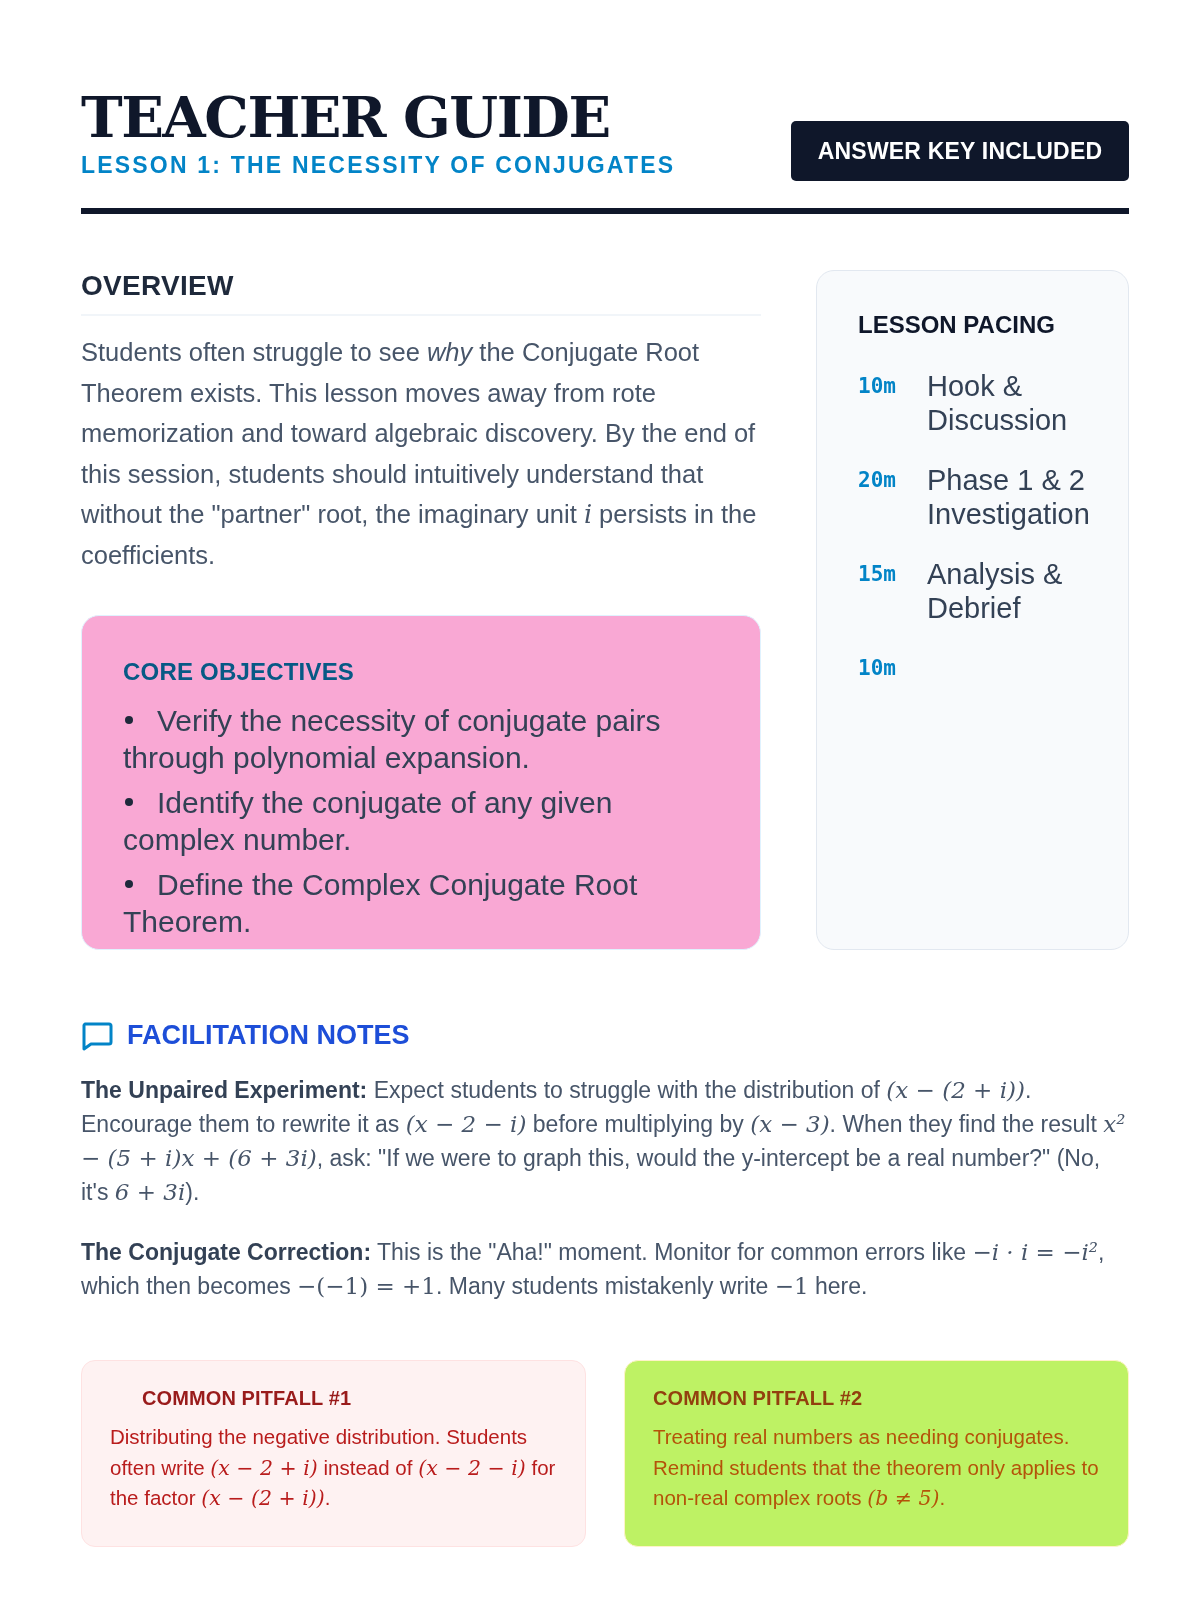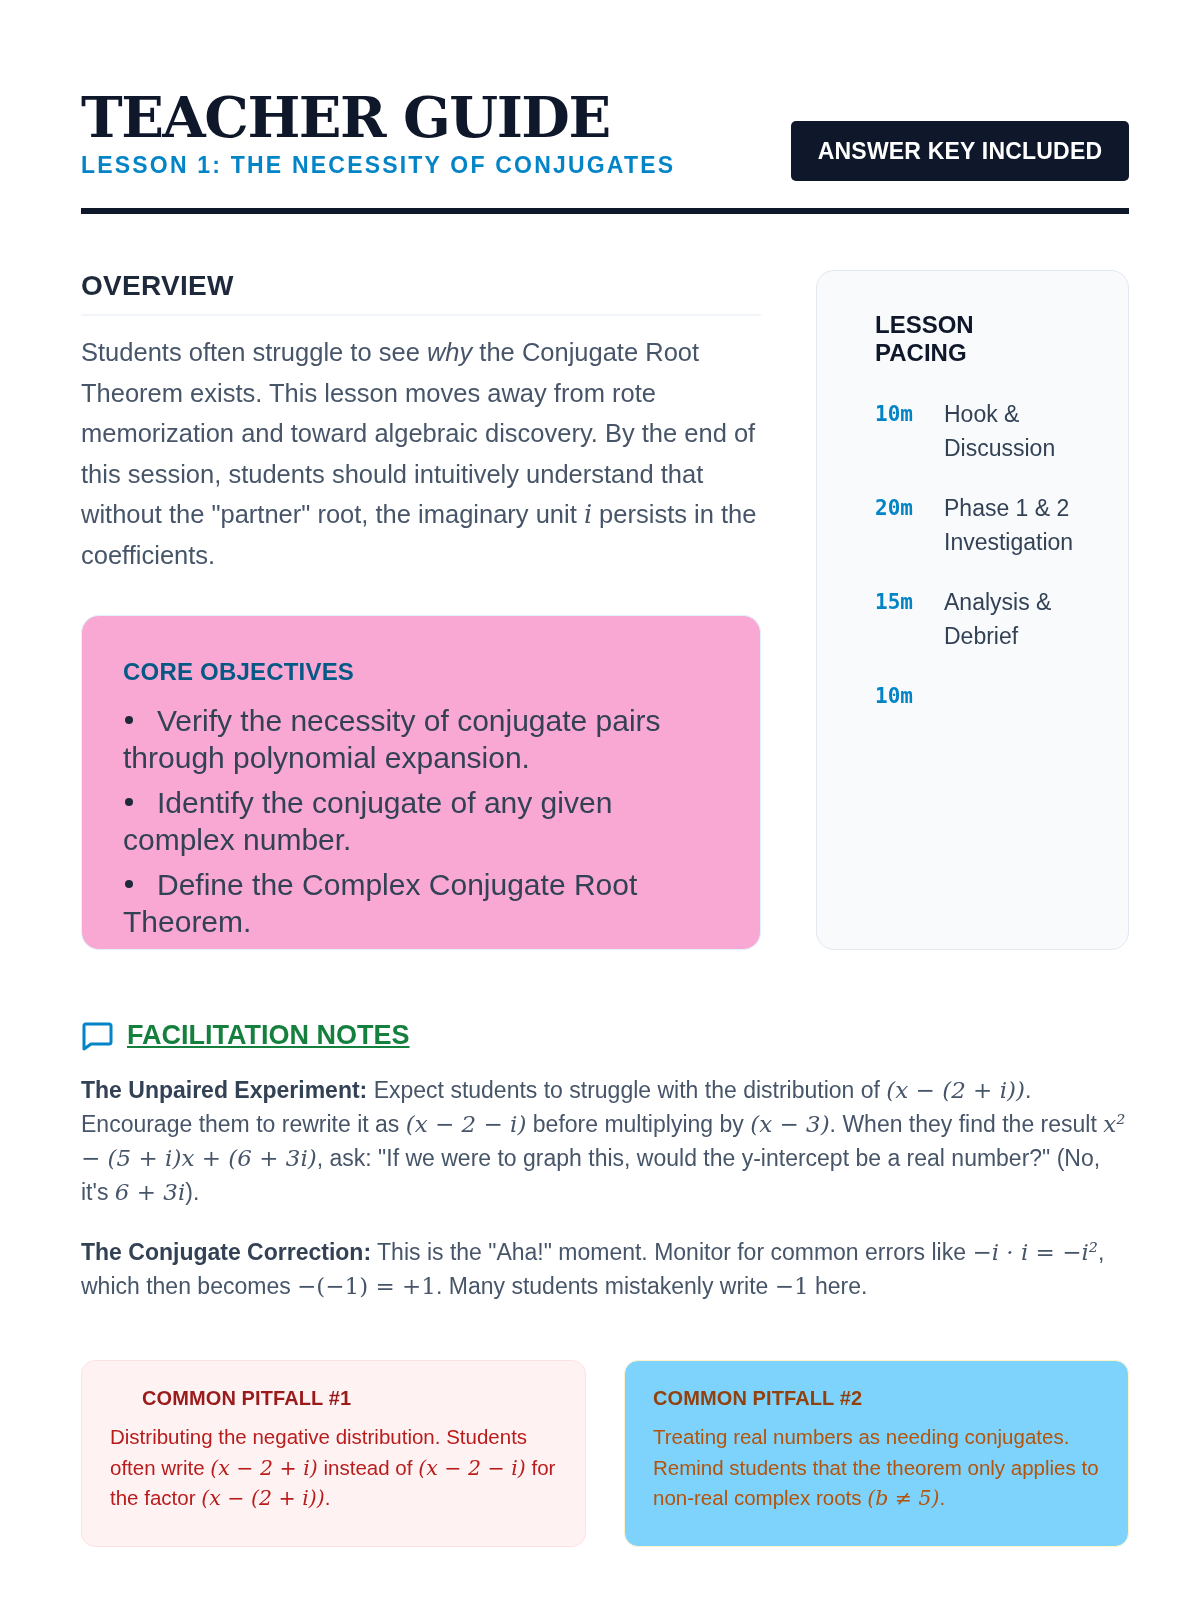--- a/index.html
+++ b/index.html
@@ -65,54 +65,54 @@
   .objectives li .dot {
     display: inline-block; width: 8px; height: 8px; border-radius: 50%;
     background: #1e293b; margin-right: 24px; vertical-align: middle;
     position: relative; top: -3px; margin-left: 2px;
   }
 
   
   .pacing {
     position: absolute; left: 735px; top: 270px; width: 313px; height: 680px;
     background: #f8fafc; border: 1px solid #e2e8f0; border-radius: 18px;
-    padding: 40px 58px;
+    padding: 40px 41px;
   }
   .pacing h3 { font-weight: bold; font-size: 24px; color: #0f172a; }
   .pace-row { display: flex; margin-top: 26px; }
   .pace-row:first-of-type { margin-top: 30px; }
   .pace-time {
     width: 69px; flex-shrink: 0;
     font-family: "DejaVu Sans Mono", "Liberation Mono", monospace;
     font-weight: bold; font-size: 21px; color: #0284c7; line-height: 34px;
   }
-  .pace-label { font-size: 23px; line-height: 34px; color: #334155; }
+  .pace-label { font-size: 29px; line-height: 34px; color: #334155; }
 
   
   .facil { position: absolute; left: 0; top: 1020px; width: 1048px; }
   .facil-head { display: flex; align-items: center; }
   .facil-head svg { margin-right: 14px; }
-  .facil-head span { font-weight: bold; font-size: 27px; color: #15803d; text-decoration: underline; }
+  .facil-head span { font-weight: bold; font-size: 27px; color: #1d4ed8; }
   .facil p {
     font-size: 23px; line-height: 34px; color: #475569; margin-top: 22px;
   }
   .facil p b { color: #334155; }
   .facil p + p { margin-top: 26px; }
 
   
   .pitfall {
     position: absolute; top: 1360px; width: 505px; height: 187px;
     border-radius: 14px; padding: 26px 28px;
   }
   .pitfall h4 { font-weight: bold; font-size: 20px; letter-spacing: 0.1px; }
   .pitfall p { font-size: 20.5px; line-height: 30.5px; margin-top: 12px; }
   .pitfall.red { left: 0; background: #fef2f2; border: 1px solid #fee2e2; }
   .pitfall.red h4 { color: #991b1b; margin-left: 32px; }
   .pitfall.red p { color: #b91c1c; }
-  .pitfall.amber { left: 543px; background: #7dd3fc; border: 1px solid #fef3c7; }
+  .pitfall.amber { left: 543px; background: #bef264; border: 1px solid #fef3c7; }
   .pitfall.amber h4 { color: #92400e; }
   .pitfall.amber p { color: #b45309; }
 </style>
 </head>
 <body>
 
 <div class="page">
 
   <div class="header">
     <div class="title">TEACHER GUIDE</div>

